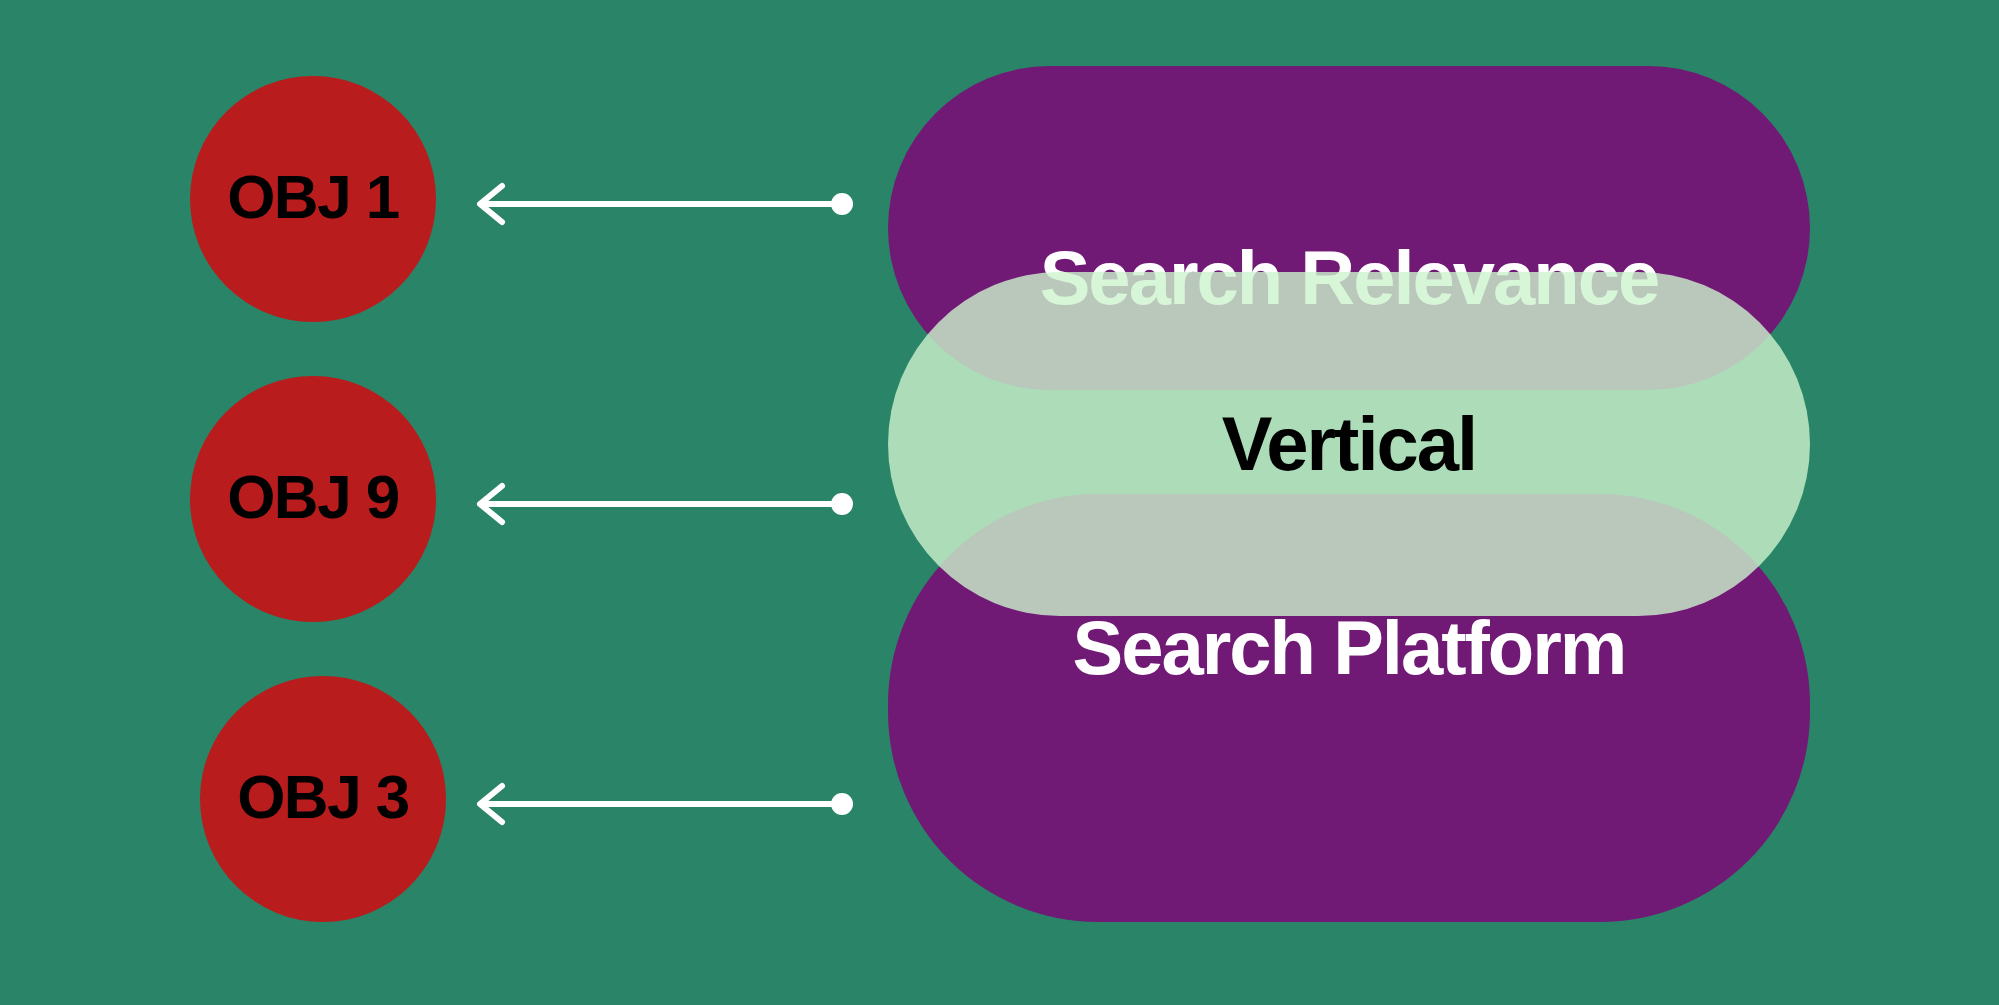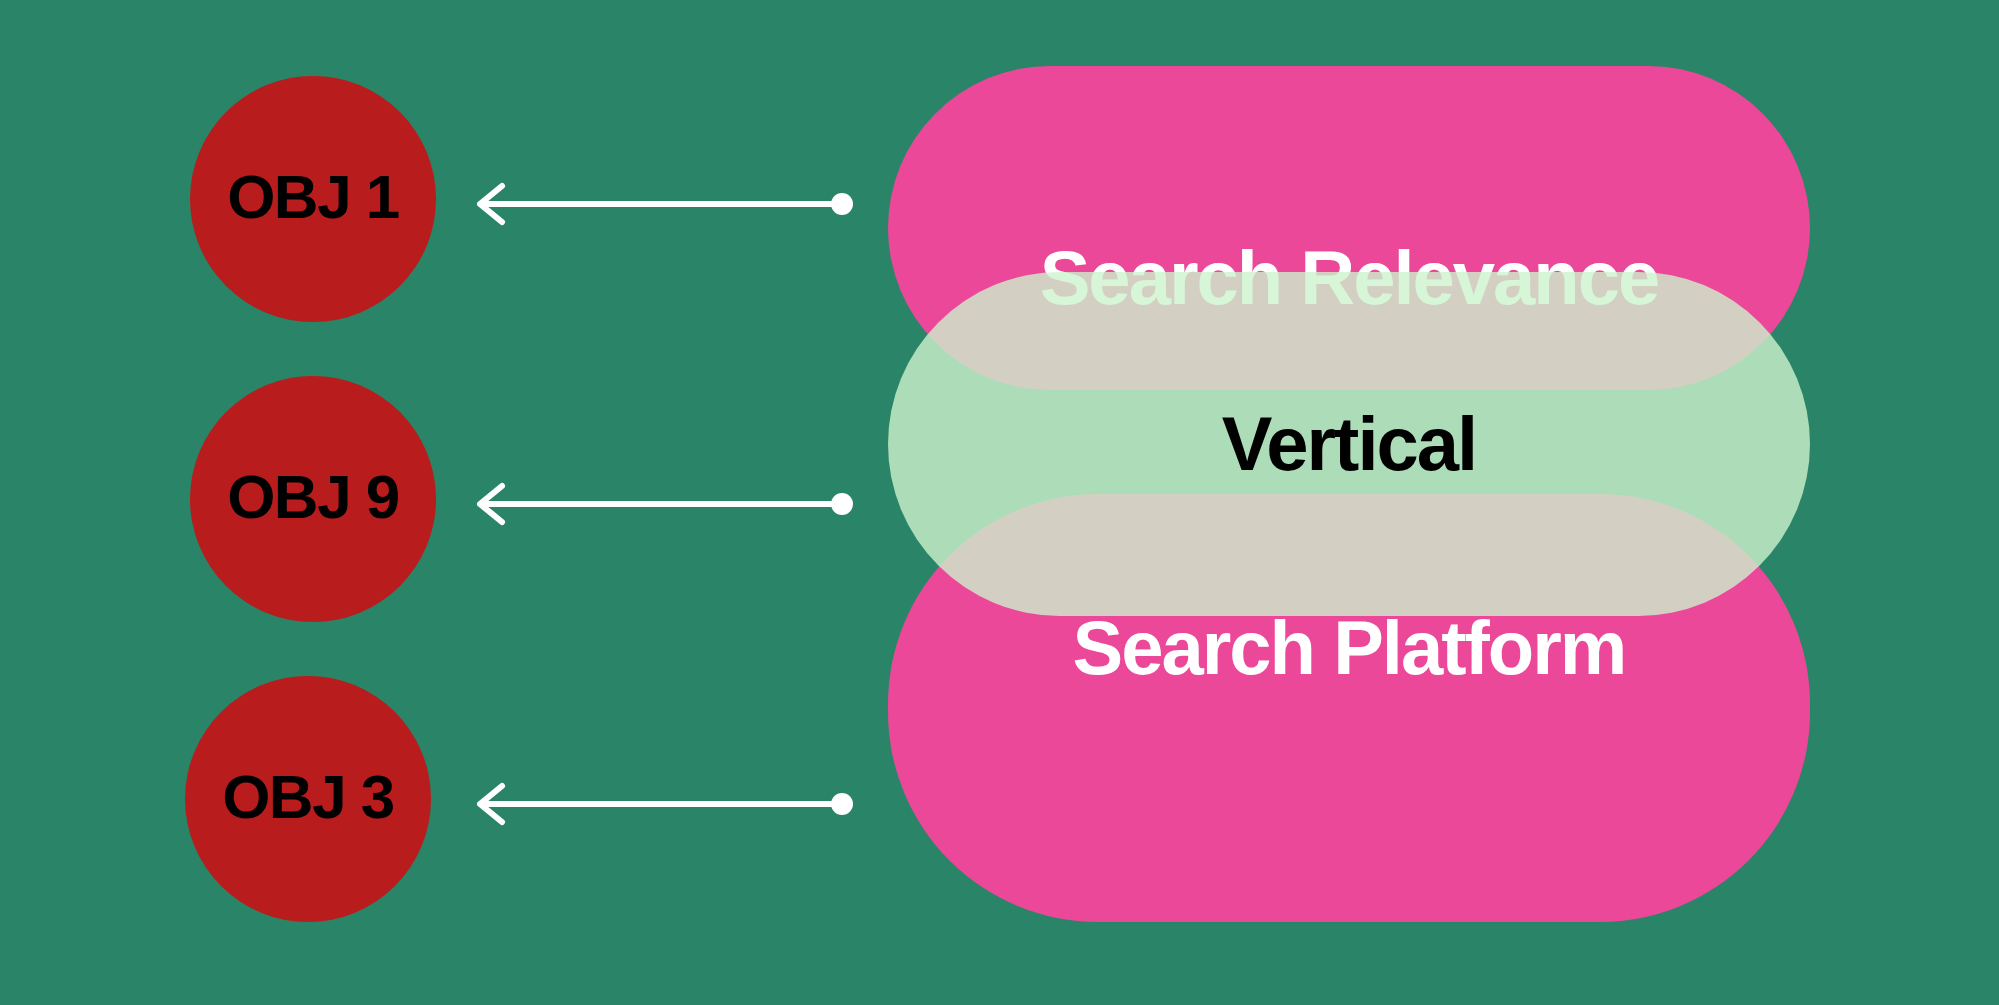--- a/index.html
+++ b/index.html
@@ -23,21 +23,21 @@
     font-size:62px;
     font-weight:700;
     color:#000000;
     letter-spacing:-1.5px;
     line-height:1;
     white-space:nowrap;
     transform:translateY(-2px);
   }
   #obj-0{left:190px;top:76px;}
   #obj-1{left:190px;top:376px;}
-  #obj-2{left:185px;top:676px;text-align:center;}
+  #obj-2{left:200px;top:676px;text-align:center;}
 
   
   .arrow-wrap{position:absolute;z-index:6;}
   #arrow-0{left:468px;top:178px;}
   #arrow-1{left:468px;top:478px;}
   #arrow-2{left:468px;top:778px;}
 
   
   .capsule{
     position:absolute;
@@ -47,21 +47,21 @@
   .capsule-label{
     font-size:76px;
     font-weight:700;
     letter-spacing:-2px;
     line-height:1;
     white-space:nowrap;
   }
   .cap-dark{
     left:888px;
     width:922px;
-    background:#ec4899;
+    background:#701a75;
     border-radius:210px;
     z-index:2;
   }
   .cap-dark .capsule-label{color:#ffffff;}
   #cap-relevance{top:66px;height:324px;}
   #cap-relevance .capsule-label{transform:translateY(50px);}
   #cap-platform{top:494px;height:428px;}
   #cap-platform .capsule-label{transform:translateY(-60px);}
 
   .cap-vertical{

